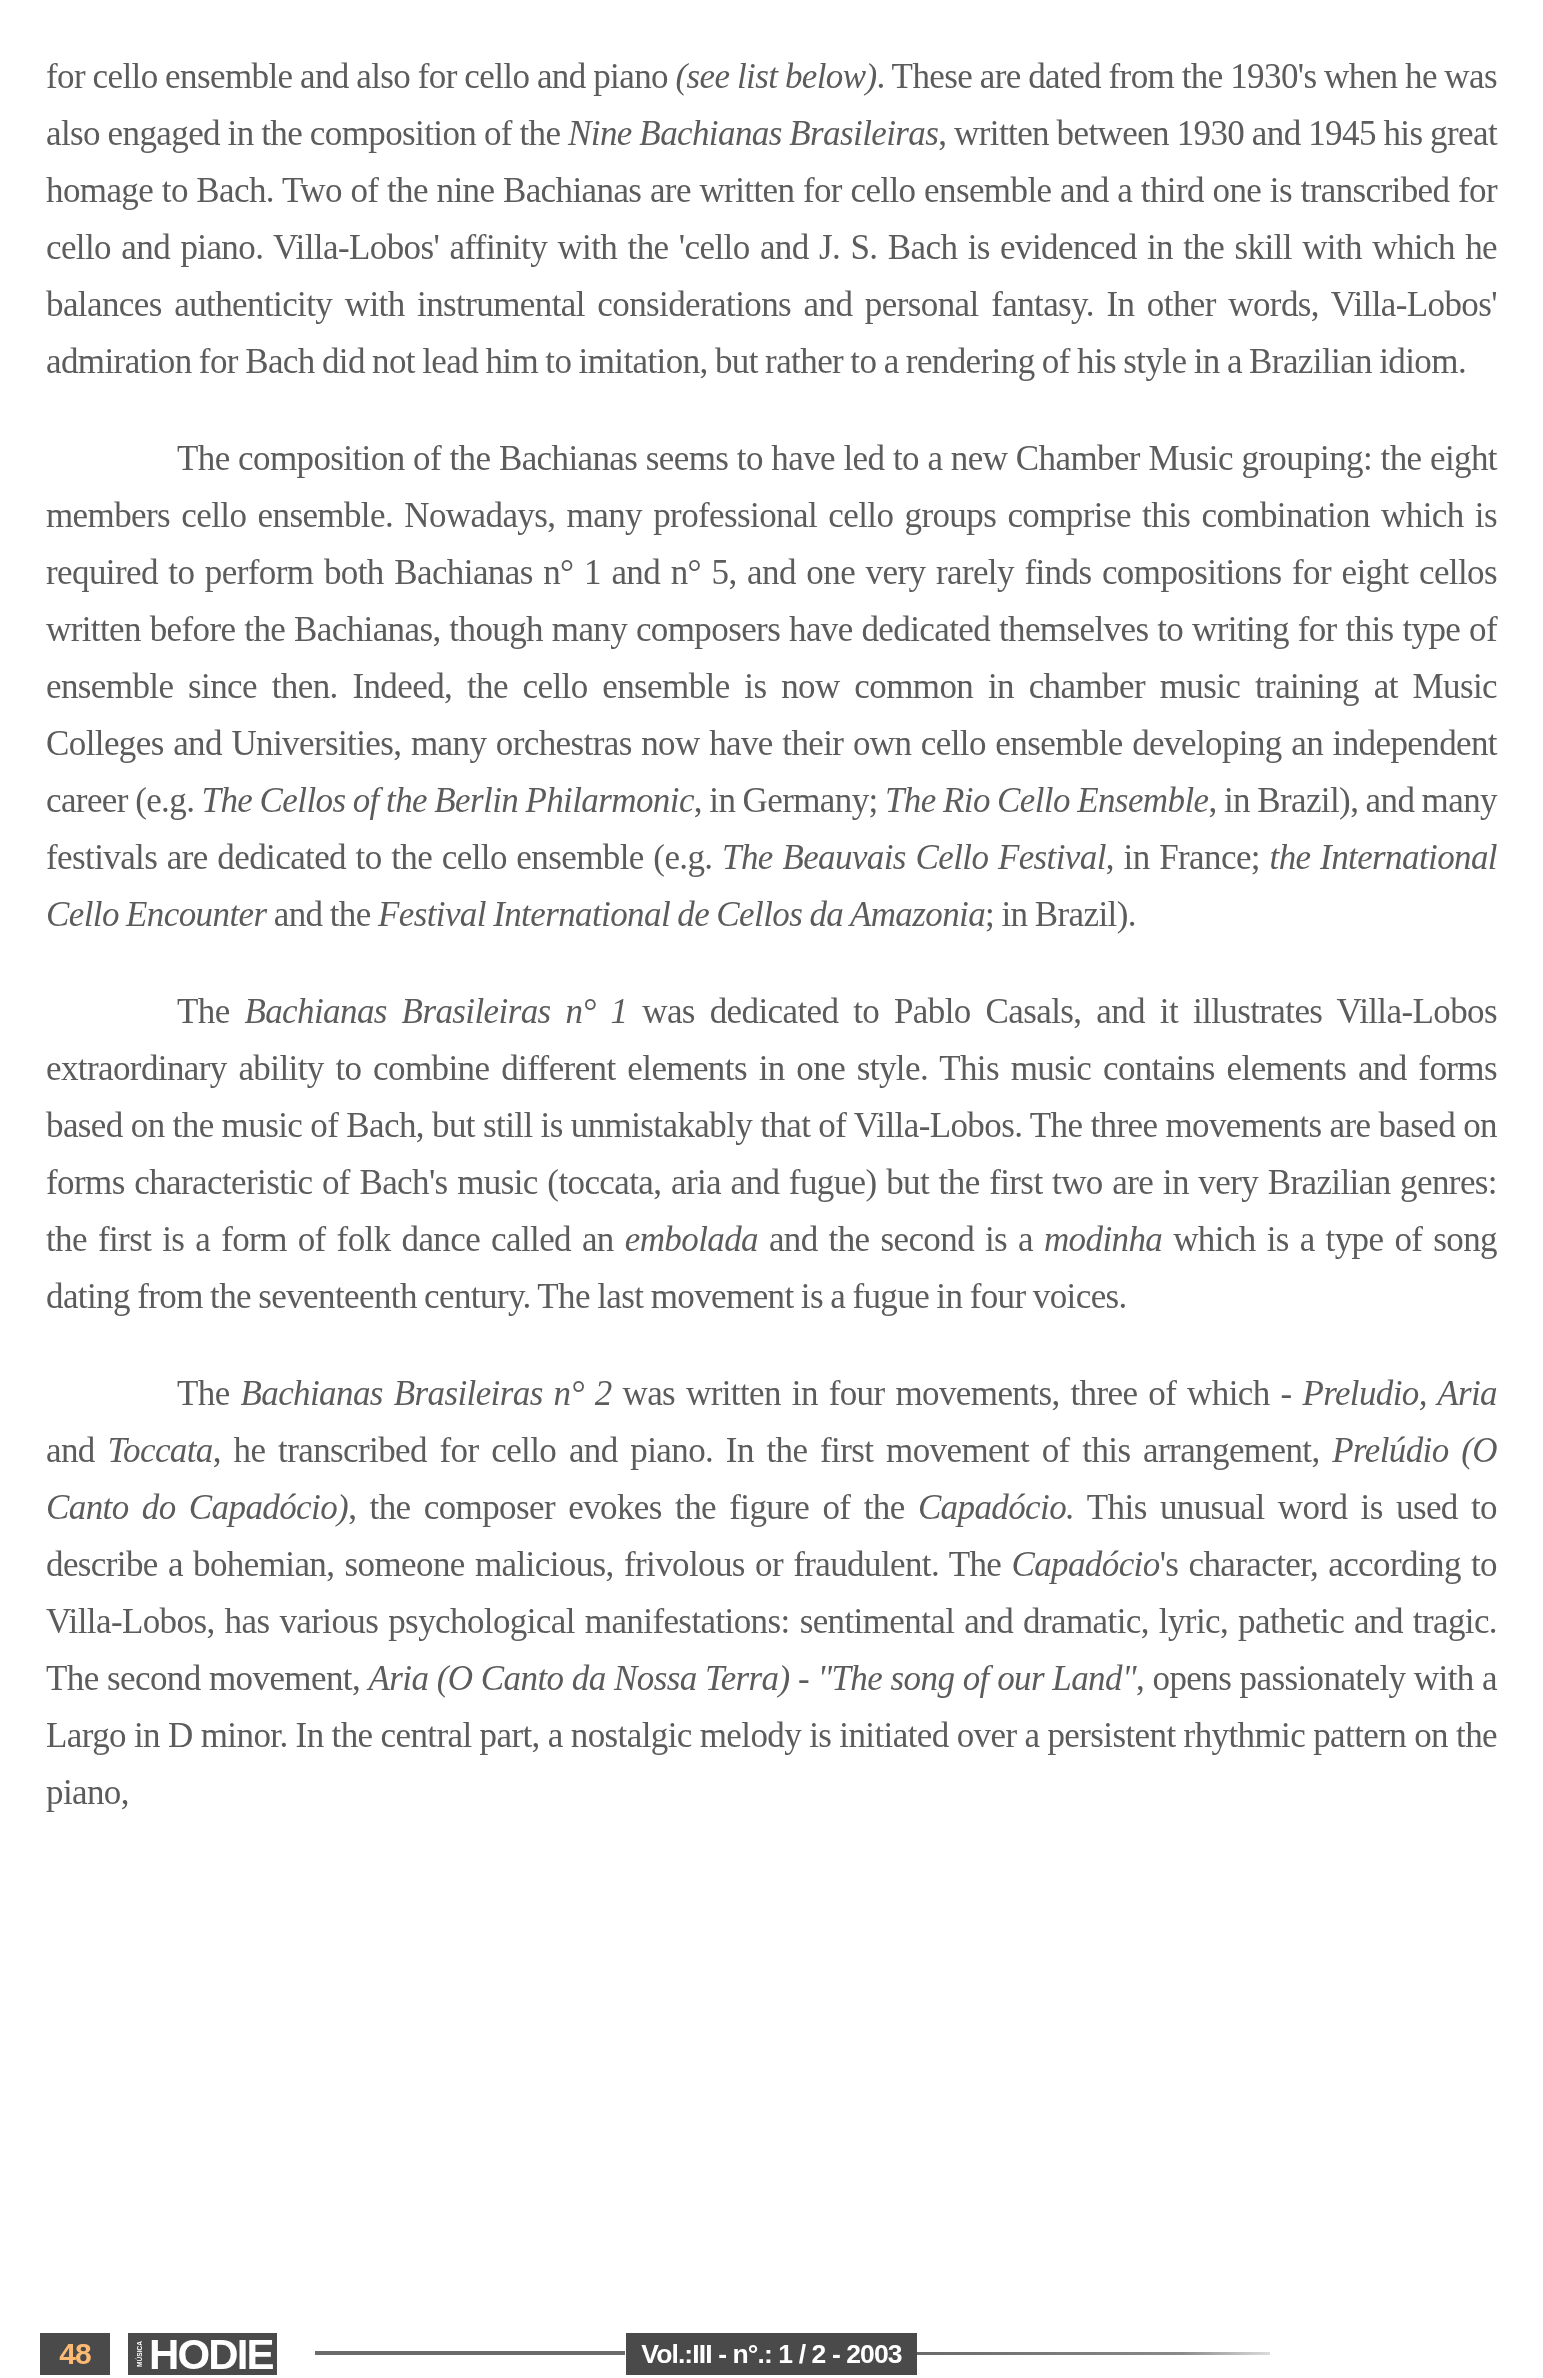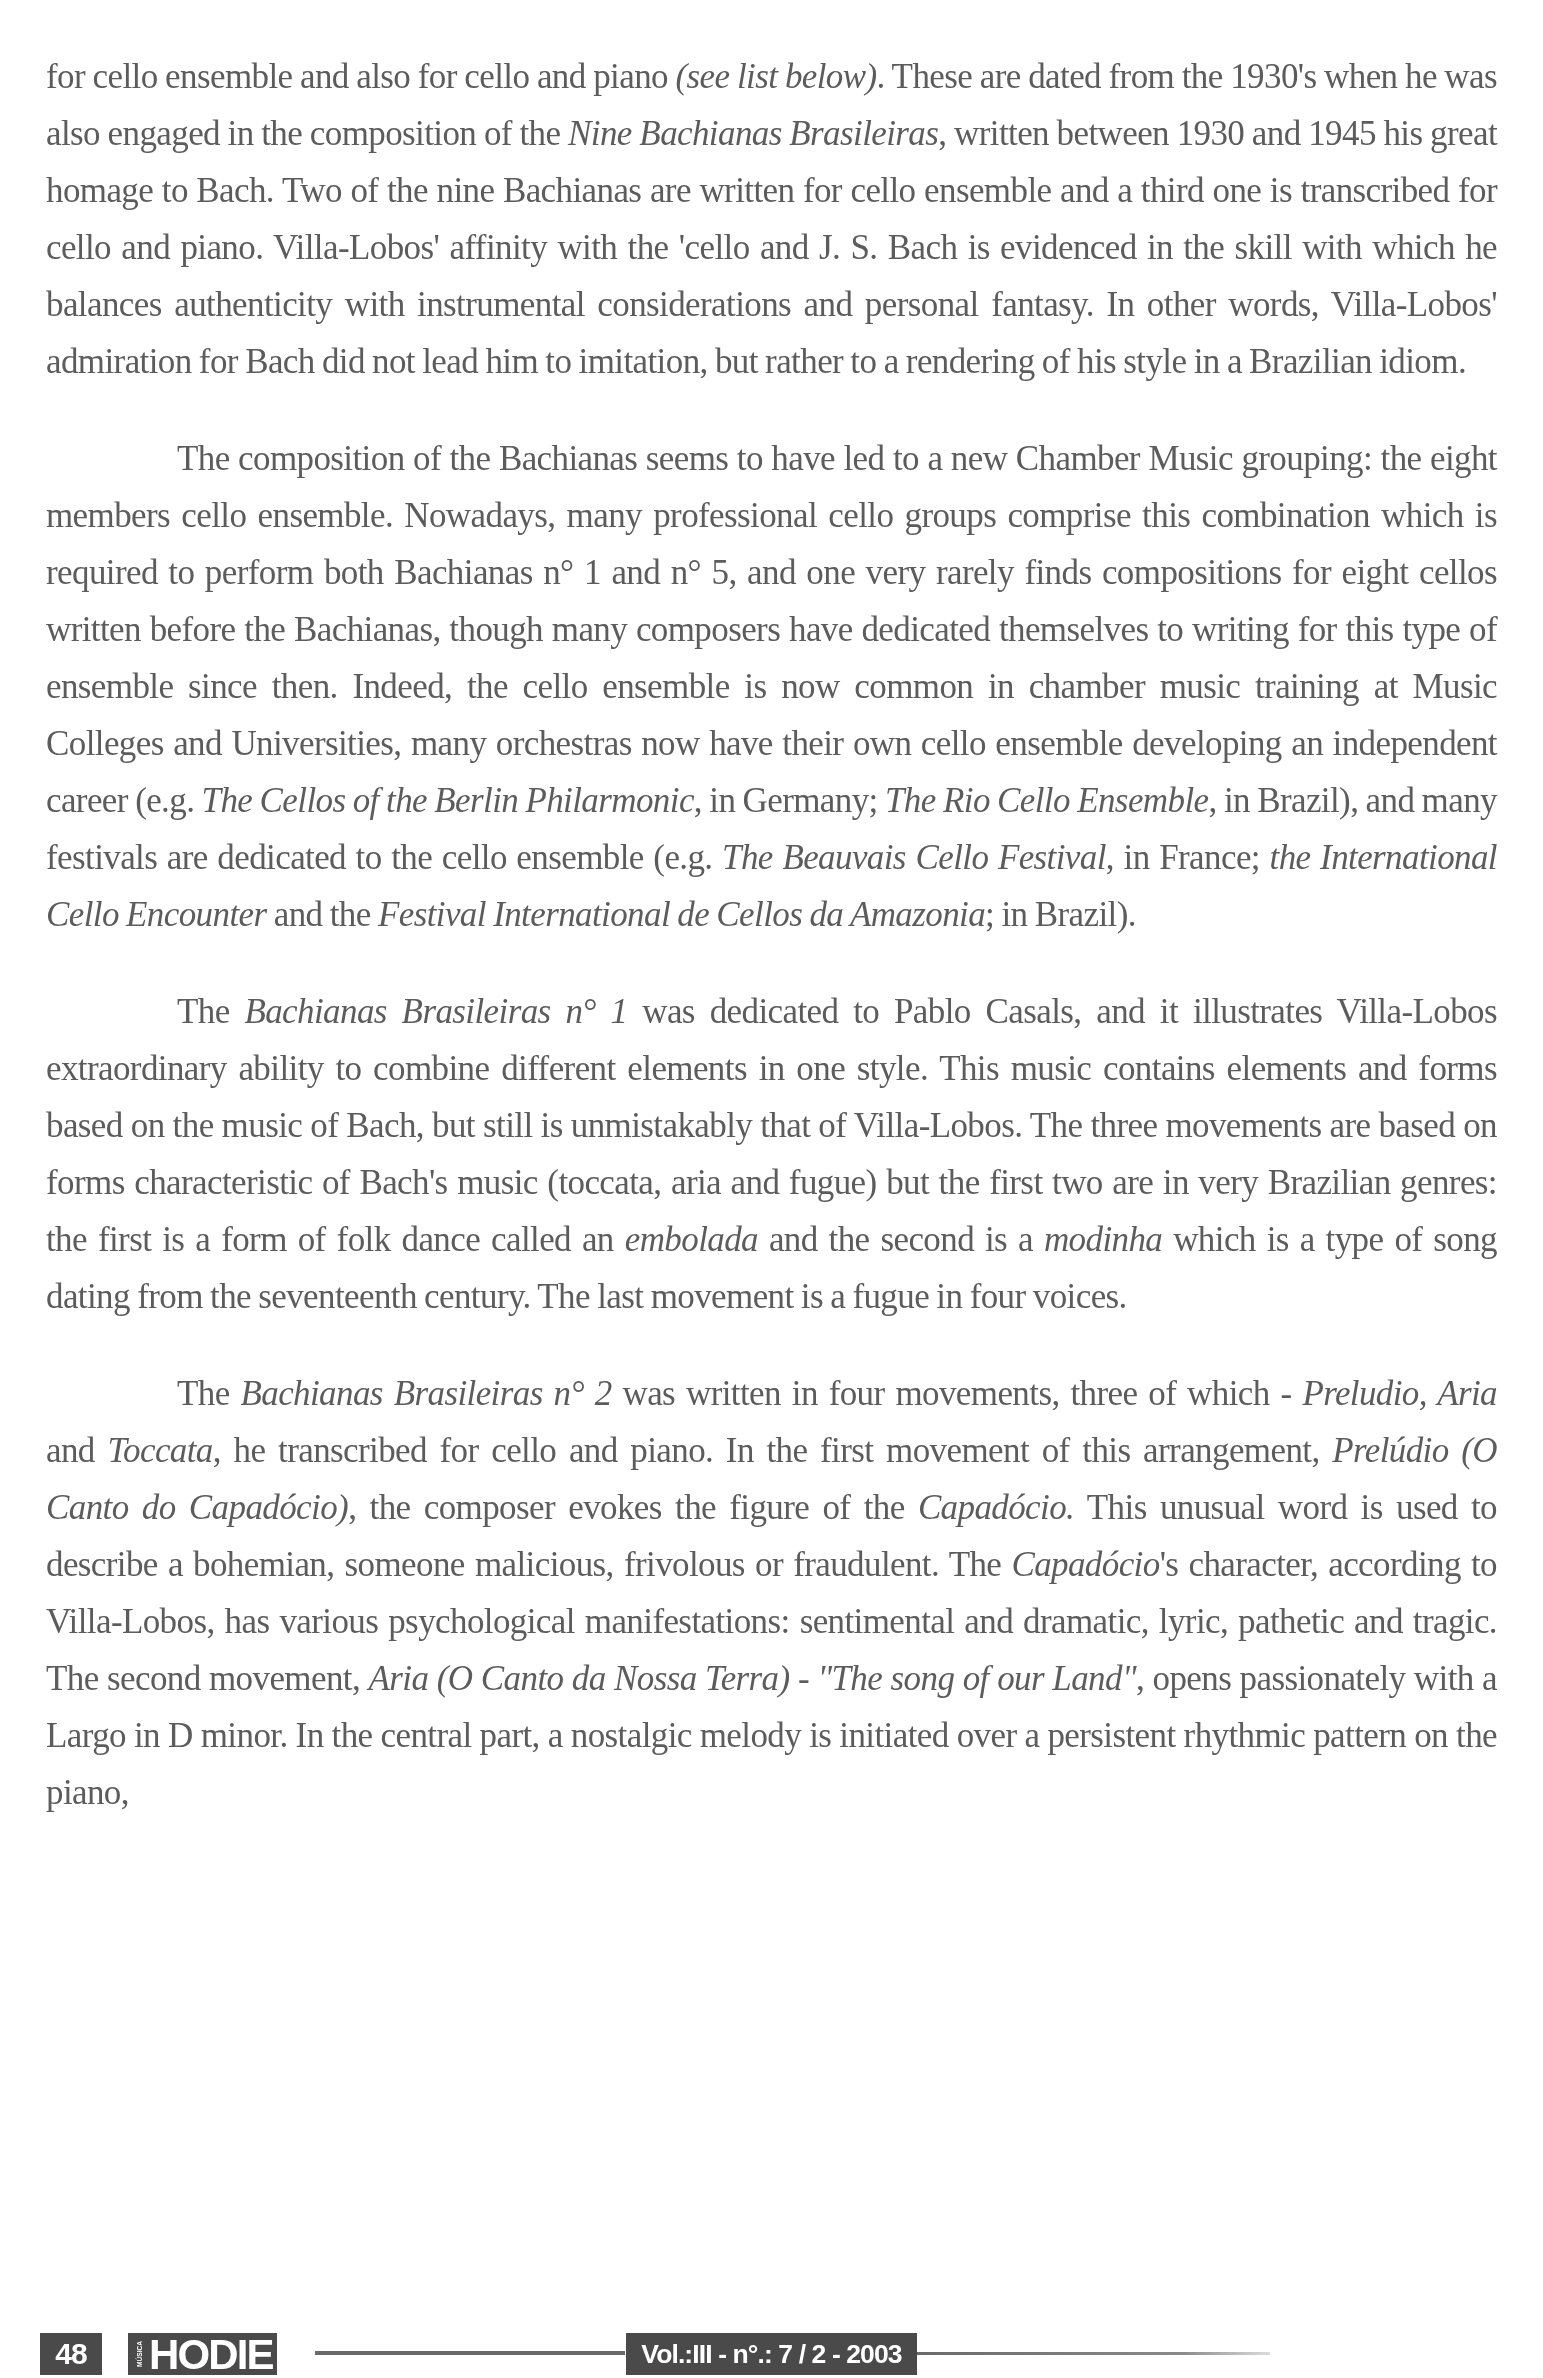--- a/index.html
+++ b/index.html
@@ -13,22 +13,22 @@
     line-height:57px;
     letter-spacing:-0.6px;
     word-spacing:-0.9px;
   }
   .para { margin:6px; text-align:justify; text-align-last:left; }
   .para.indent { text-indent:131px; }
   .para + .para { margin-top:40px; }
   .para i { font-style:italic; }
   .footer { position:absolute; left:40px; top:2333px; height:42px; width:1230px; }
   .pgnum {
-    position:absolute; left:0; top:0; width:62px; height:42px; background:#4a4a4a;
-    color:#ffffff; font-family:"Liberation Sans","DejaVu Sans",sans-serif; font-weight:bold;
+    position:absolute; left:0; top:0; width:70px; height:42px; background:#4a4a4a;
+    color:#fdba74; font-family:"Liberation Sans","DejaVu Sans",sans-serif; font-weight:bold;
     font-size:30px; line-height:42px; text-align:center; letter-spacing:-0.9px;
   }
   .logo {
     position:absolute; left:88px; top:0; width:149px; height:42px; background:#4a4a4a;
   }
   .logo-small {
     position:absolute; left:7.6px; top:3.8px; width:11.4px; height:34px;
     color:#fff; font-family:"Liberation Sans","DejaVu Sans",sans-serif; font-size:6.6px;
     writing-mode:vertical-rl; transform:rotate(180deg); text-align:center; letter-spacing:0;
     font-weight:bold;
@@ -58,17 +58,17 @@
     <p class="para indent"><span>The </span><i>Bachianas Brasileiras n° 2</i><span> was written in four movements, three of which - </span><i>Preludio, Aria</i><span> and </span><i>Toccata</i><span>, he transcribed for cello and piano.  In the first movement of this arrangement, </span><i>Prelúdio (O Canto do Capadócio)</i><span>, the composer evokes the figure of the </span><i>Capadócio.</i><span> This unusual word is used to describe a bohemian, someone malicious, frivolous or fraudulent.  The </span><i>Capadócio</i><span>'s character, according to Villa-Lobos, has various psychological manifestations: sentimental and dramatic, lyric, pathetic and tragic.  The second movement, </span><i>Aria (O Canto da Nossa Terra) - "The song of our Land"</i><span>, opens passionately with a Largo in D minor.  In the central part, a nostalgic melody is initiated over a persistent rhythmic pattern on the piano,</span></p>
   </div>
 
   <div class="footer">
     <div class="pgnum">48</div>
     <div class="logo">
       <span class="logo-small">MÚSICA</span>
       <span class="logo-big">HODIE</span>
     </div>
     <div class="rule1"></div>
-    <div class="vol">Vol.:III - n°.: 7 / 2 - 2003</div>
+    <div class="vol">Vol.:III - n°.: 1 / 2 - 2003</div>
     <div class="rule2"></div>
   </div>
 </div>
 
 
 </body></html>

